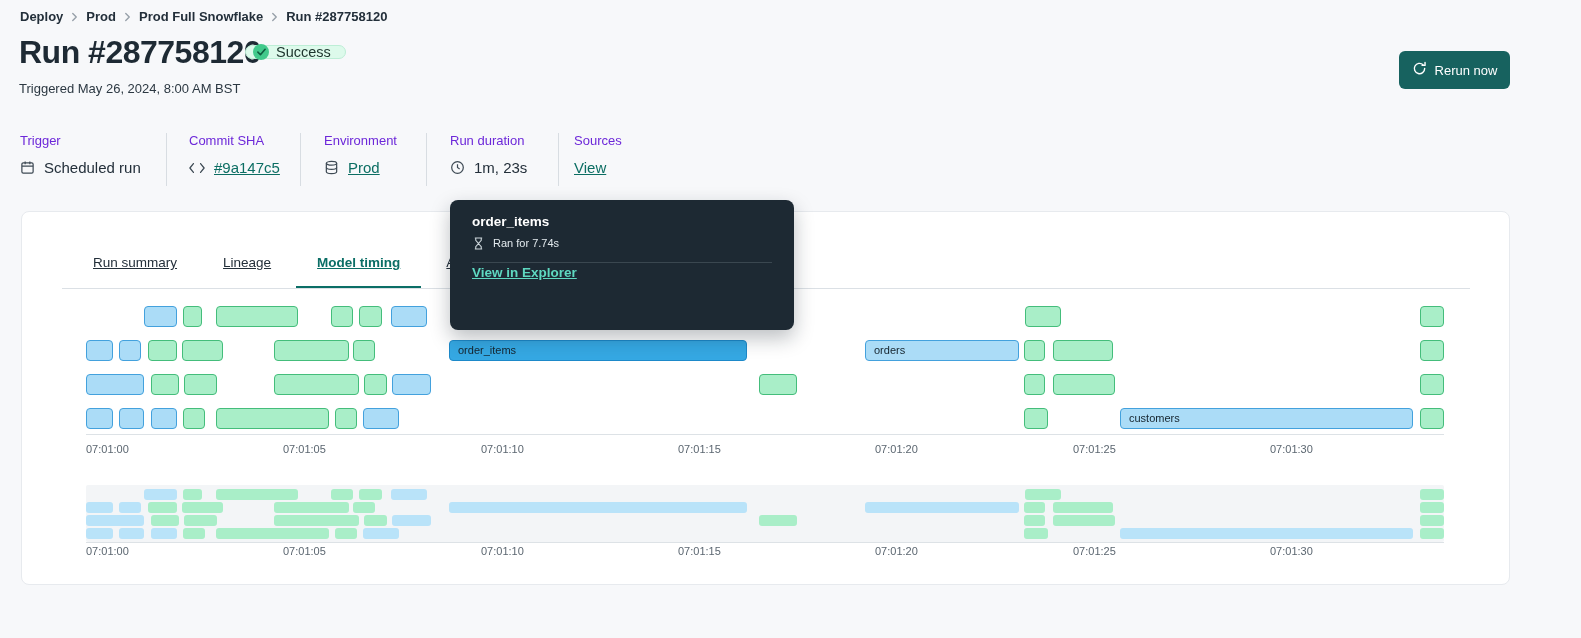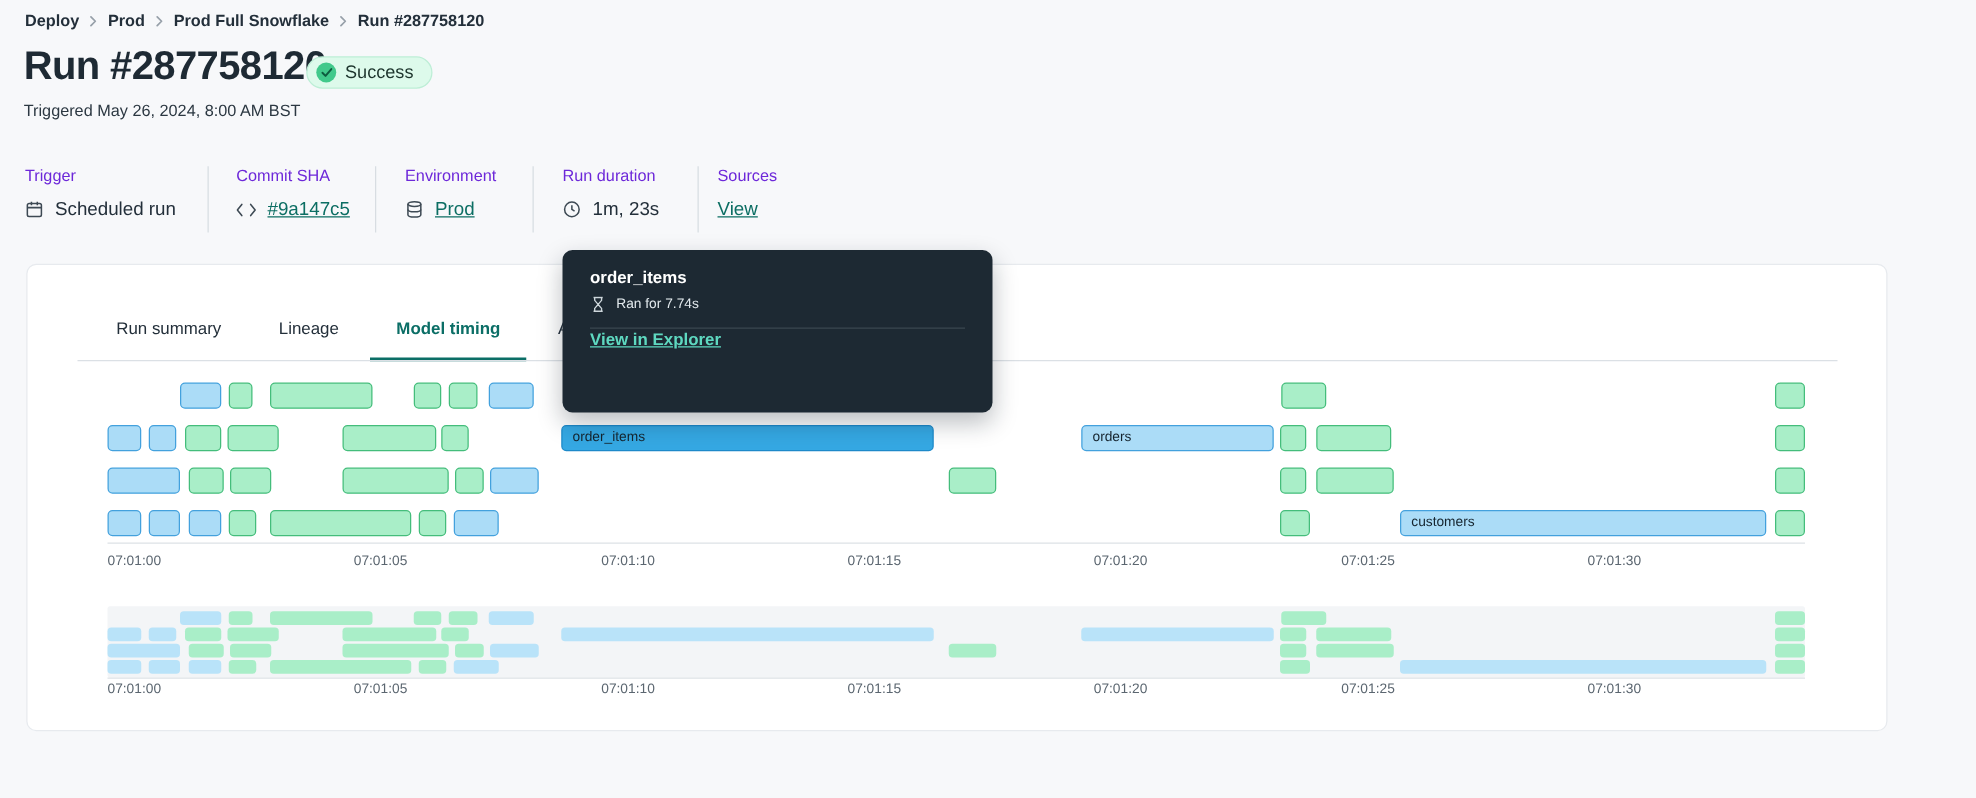--- a/index.html
+++ b/index.html
@@ -13,21 +13,21 @@
 
   
   .breadcrumb { position: absolute; left: 20px; top: 9px; display: flex; align-items: center; gap: 8px;
     font-size: 13px; font-weight: 700; color: #232f3a; }
   .bc-item { cursor: pointer; }
   .bc-sep { display: flex; align-items: center; }
 
   
   .page-title { position: absolute; left: 19px; top: 34px; margin: 0; font-size: 32px; font-weight: 700;
     letter-spacing: -0.5px; color: #1e2a34; }
-  .badge { position: absolute; left: 245px; top: 45px; height: 26px; border-radius: 16px;
+  .badge { position: absolute; left: 245px; top: 45px; height: 14px; border-radius: 16px;
     background: #ddfaeb; border: 1px solid #bdeed6; display: flex; align-items: center;
     gap: 7px; padding: 0 14px 0 7px; font-size: 14.5px; color: #1c342c; }
   .badge-dot { width: 16px; height: 16px; border-radius: 50%; background: #41c98b;
     display: flex; align-items: center; justify-content: center; }
   .triggered { position: absolute; left: 19px; top: 81px; font-size: 13px; color: #2c3842; }
 
   .rerun-button { position: absolute; left: 1399px; top: 51px; width: 111px; height: 38px;
     background: #17625f; color: #fff; border: none; border-radius: 6px; font-size: 13px;
     font-family: "Liberation Sans", sans-serif; display: flex; align-items: center;
     justify-content: center; gap: 8px; cursor: pointer; }
@@ -40,21 +40,21 @@
     color: #232f3a; margin-top: 11px; }
   .detail-value .icon { display: flex; align-items: center; }
   .value-link { color: #0c6e63; text-decoration: underline; font-weight: 500; cursor: pointer; }
   .detail-divider { position: absolute; top: 0; width: 1px; height: 53px; background: #d8dde2; }
 
   
   .card { position: absolute; left: 21px; top: 211px; width: 1489px; height: 374px;
     background: #ffffff; border: 1px solid #e7eaee; border-radius: 8px; }
   .tabs { position: absolute; left: 50px; top: 42px; display: flex; }
   .tab { padding: 0 21px 15px; margin-right: 4px; font-size: 13.5px; line-height: 17px;
-    color: #232f3a; cursor: pointer; border-bottom: 3px solid transparent; white-space: nowrap; }
+    color: #232f3a; cursor: pointer; border-bottom: 3px solid transparent; white-space: nowrap; text-decoration: underline; }
   .tab.active { color: #0b6e66; font-weight: 700; border-bottom-color: #0b6e66; }
   .tabs-divider { position: absolute; left: 40px; top: 76px; width: 1408px; height: 1px; background: #dbe0e5; }
 
   
   .bar { position: absolute; height: 21px; border-radius: 4px; border: 1px solid;
     font-size: 11px; color: #15242e; line-height: 18px; padding-left: 8px;
     overflow: hidden; white-space: nowrap; cursor: pointer; }
   .axis-line { position: absolute; left: 64px; width: 1358px; height: 1px; background: #dde2e6; }
   .axis-line.main { top: 222px; }
   .axis-line.mini { top: 330px; }
@@ -109,20 +109,29 @@
     <span class="badge-dot">
       <svg width="9" height="8" viewBox="0 0 10 8" fill="none">
           <path d="M1 4.2L3.8 7 9 1" stroke="#0e5c3f" stroke-width="1.8" stroke-linecap="round" stroke-linejoin="round"></path>
         </svg>
     </span>
     <span>Success</span>
   </div>
 
   <div class="triggered">Triggered May 26, 2024, 8:00 AM BST</div>
 
+  <button class="rerun-button">
+    <span class="icon">
+      <svg width="15" height="15" viewBox="0 0 16 16" fill="none" stroke="#ffffff" stroke-width="1.5" stroke-linecap="round">
+          <path d="M13.5 8a5.5 5.5 0 1 1-1.7-3.95"></path>
+          <path d="M13.9 1.6v3.1h-3.1" stroke-linejoin="round"></path>
+        </svg>
+    </span>
+    <span>Rerun now</span>
+  </button>
 
   <div class="details" id="details">
       <div class="detail-col" style="left: 20px;">
         <div class="detail-label">Trigger</div>
         <div class="detail-value">
           <span class="icon">
             <svg width="15" height="15" viewBox="0 0 16 16" fill="none" stroke="#3e4a54" stroke-width="1.3">
               <rect x="2" y="3" width="12" height="11" rx="1.5"></rect>
               <path d="M2 6.5h12M5.5 1.5v3M10.5 1.5v3"></path>
             </svg>

